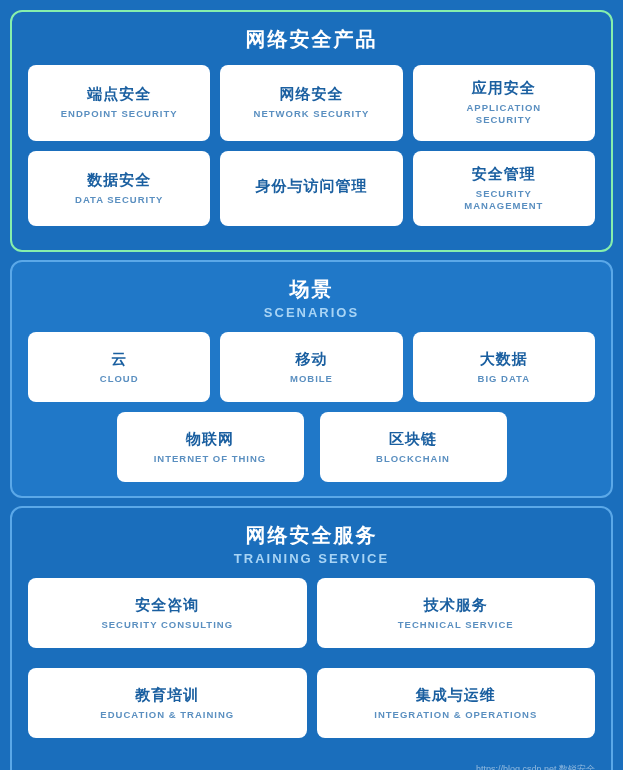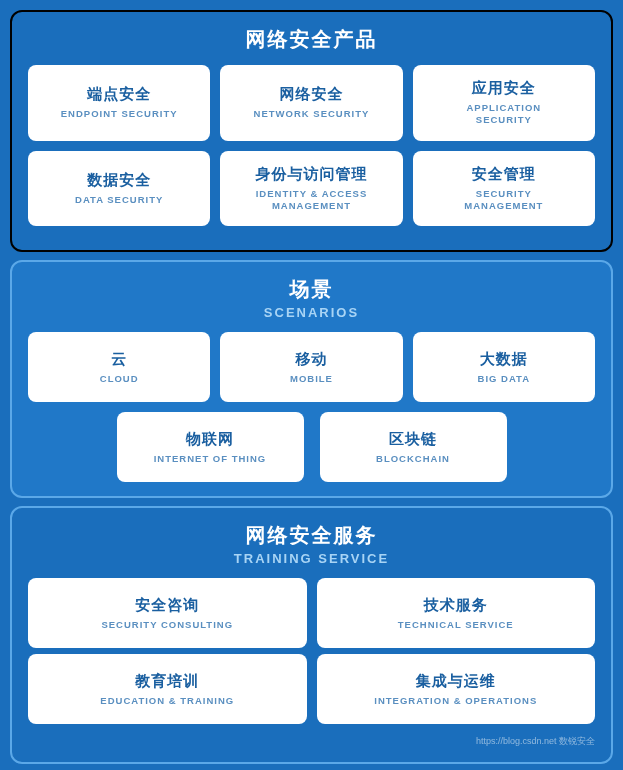--- a/index.html
+++ b/index.html
@@ -14,21 +14,21 @@
       padding: 10px;
     }
 
     .section {
       border-radius: 12px;
       padding: 14px 16px;
     }
 
     .section-products {
       background: #1a6ebc;
-      border: 2px solid #000000;
+      border: 2px solid #86efac;
     }
 
     .section-scenarios {
       background: #2078c8;
       border: 2px solid #5ba8e8;
     }
 
     .section-services {
       background: #1a6ebc;
       border: 2px solid #5ba8e8;
@@ -60,21 +60,21 @@
       display: grid;
       grid-template-columns: 1fr 1fr 1fr;
       gap: 10px;
       margin-bottom: 10px;
     }
 
     .grid-2 {
       display: grid;
       grid-template-columns: 1fr 1fr;
       gap: 10px;
-      margin-bottom: 6px;
+      margin-bottom: 20px;
     }
 
     .card {
       background: #fff;
       border-radius: 8px;
       padding: 14px 24px;
       text-align: center;
       display: flex;
       flex-direction: column;
       align-items: center;
@@ -134,21 +134,20 @@
     </div>
   </div>
 
   <div class="grid-3">
     <div class="card">
       <span class="card-zh">数据安全</span>
       <span class="card-en">DATA SECURITY</span>
     </div>
     <div class="card">
       <span class="card-zh">身份与访问管理</span>
-      <span class="card-en">IDENTITY &amp; ACCESS<br>MANAGEMENT</span>
     </div>
     <div class="card">
       <span class="card-zh">安全管理</span>
       <span class="card-en">SECURITY MANAGEMENT</span>
     </div>
   </div>
 </div>
 
 <div class="section section-scenarios section-wrap">
   <div class="section-header">

